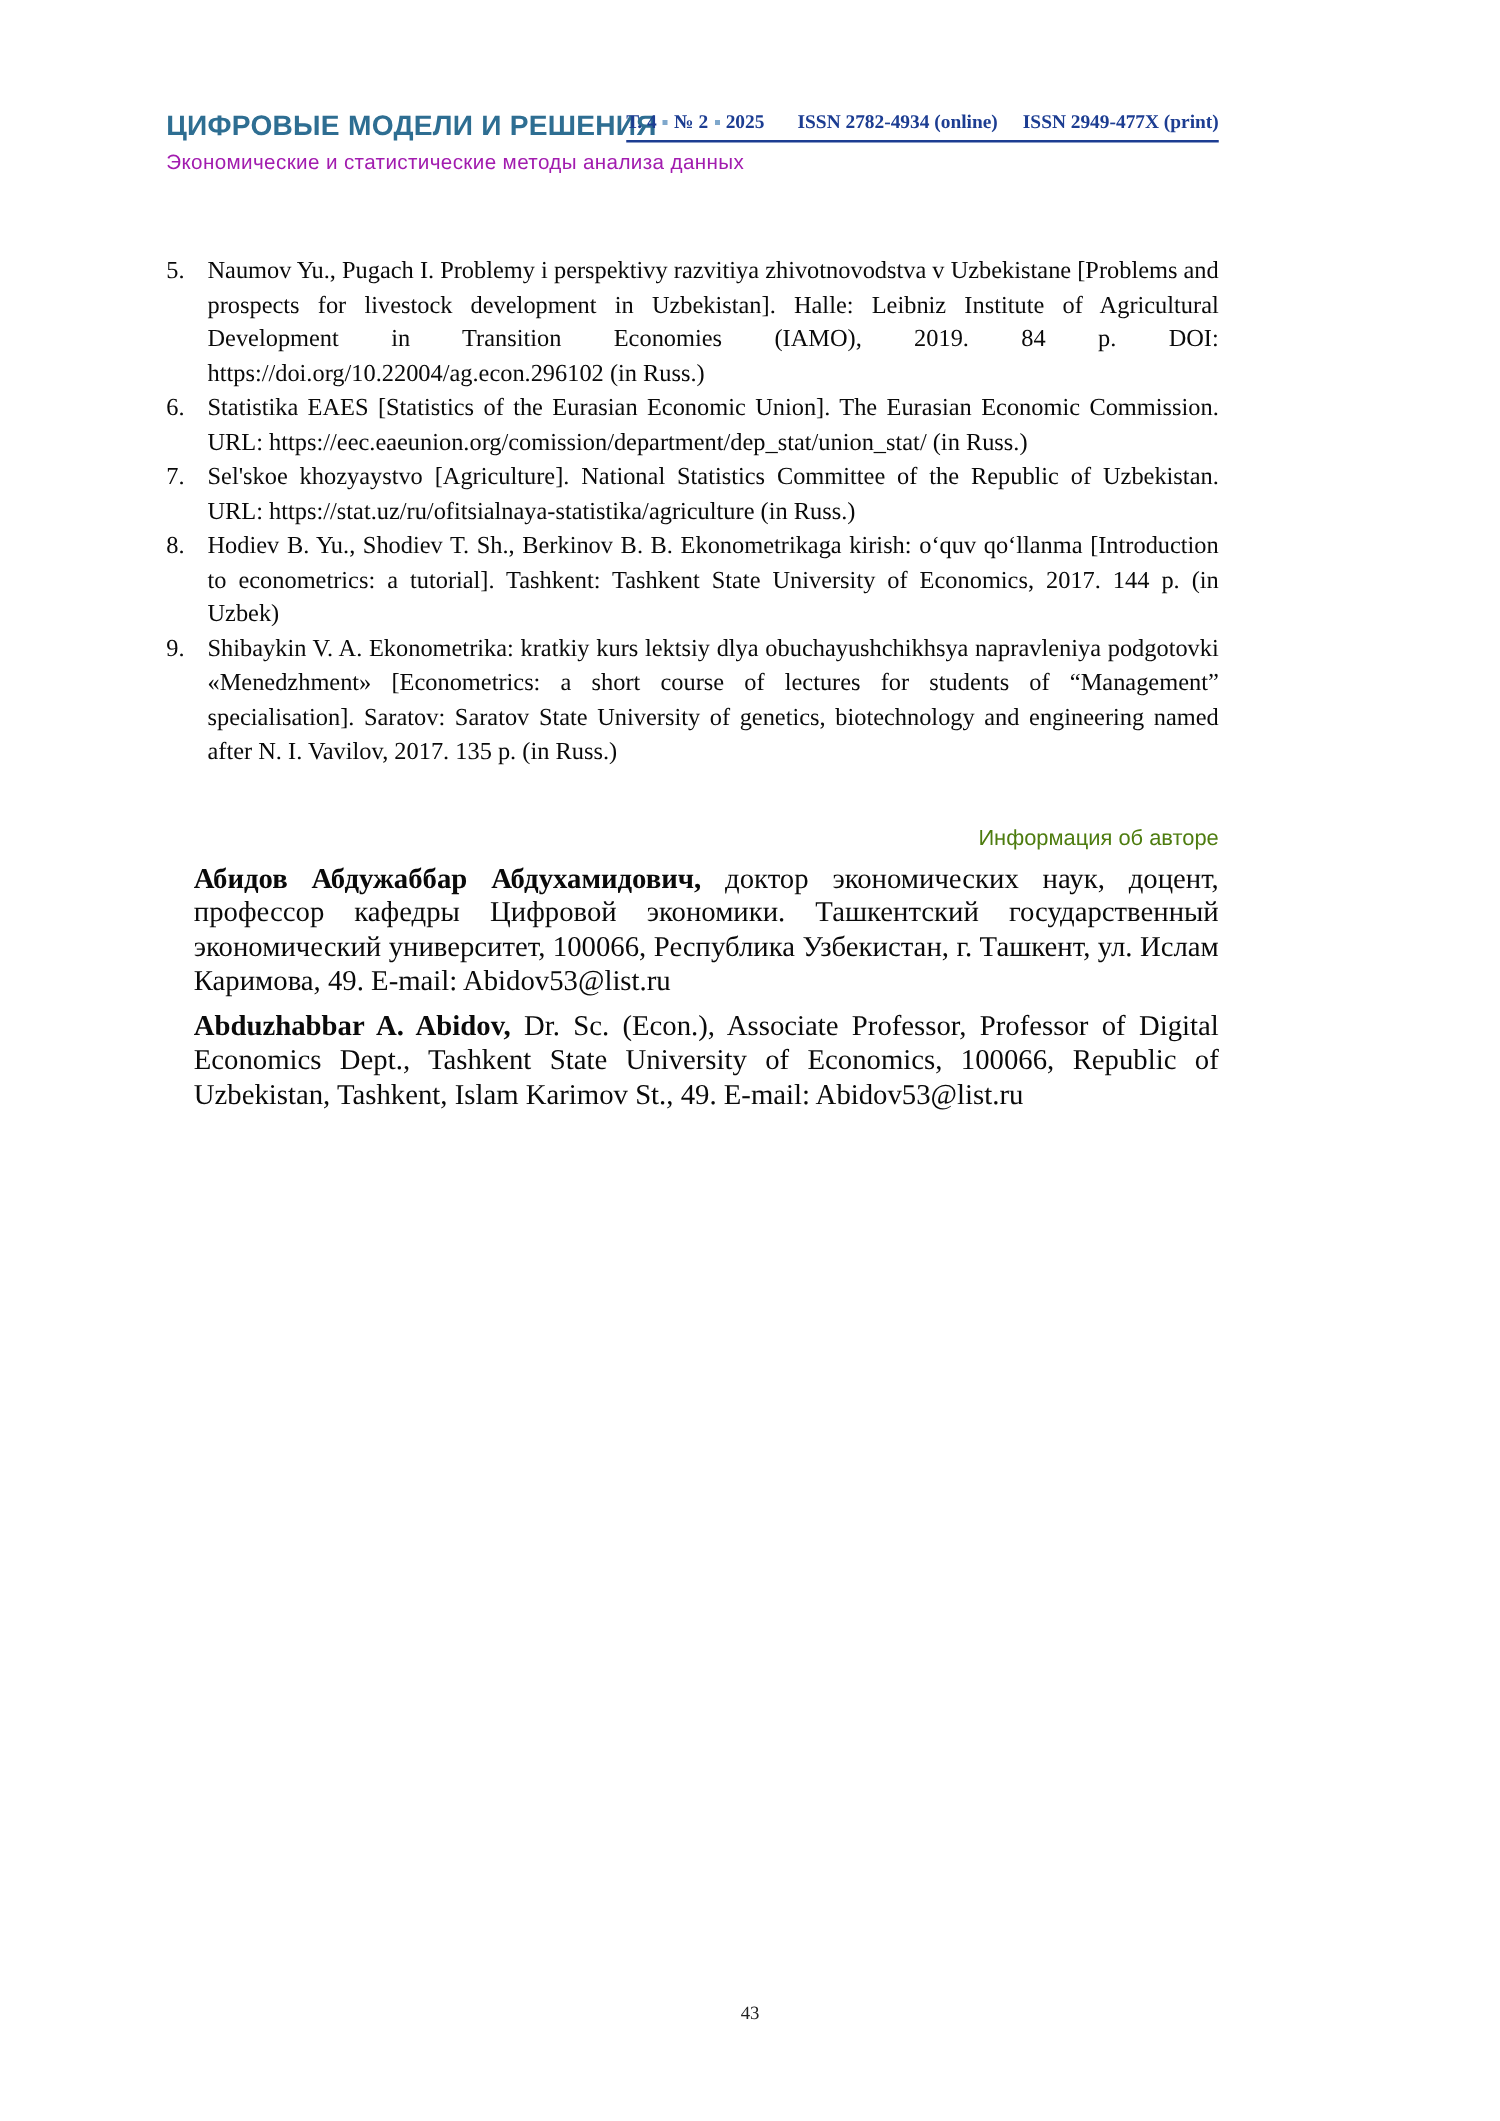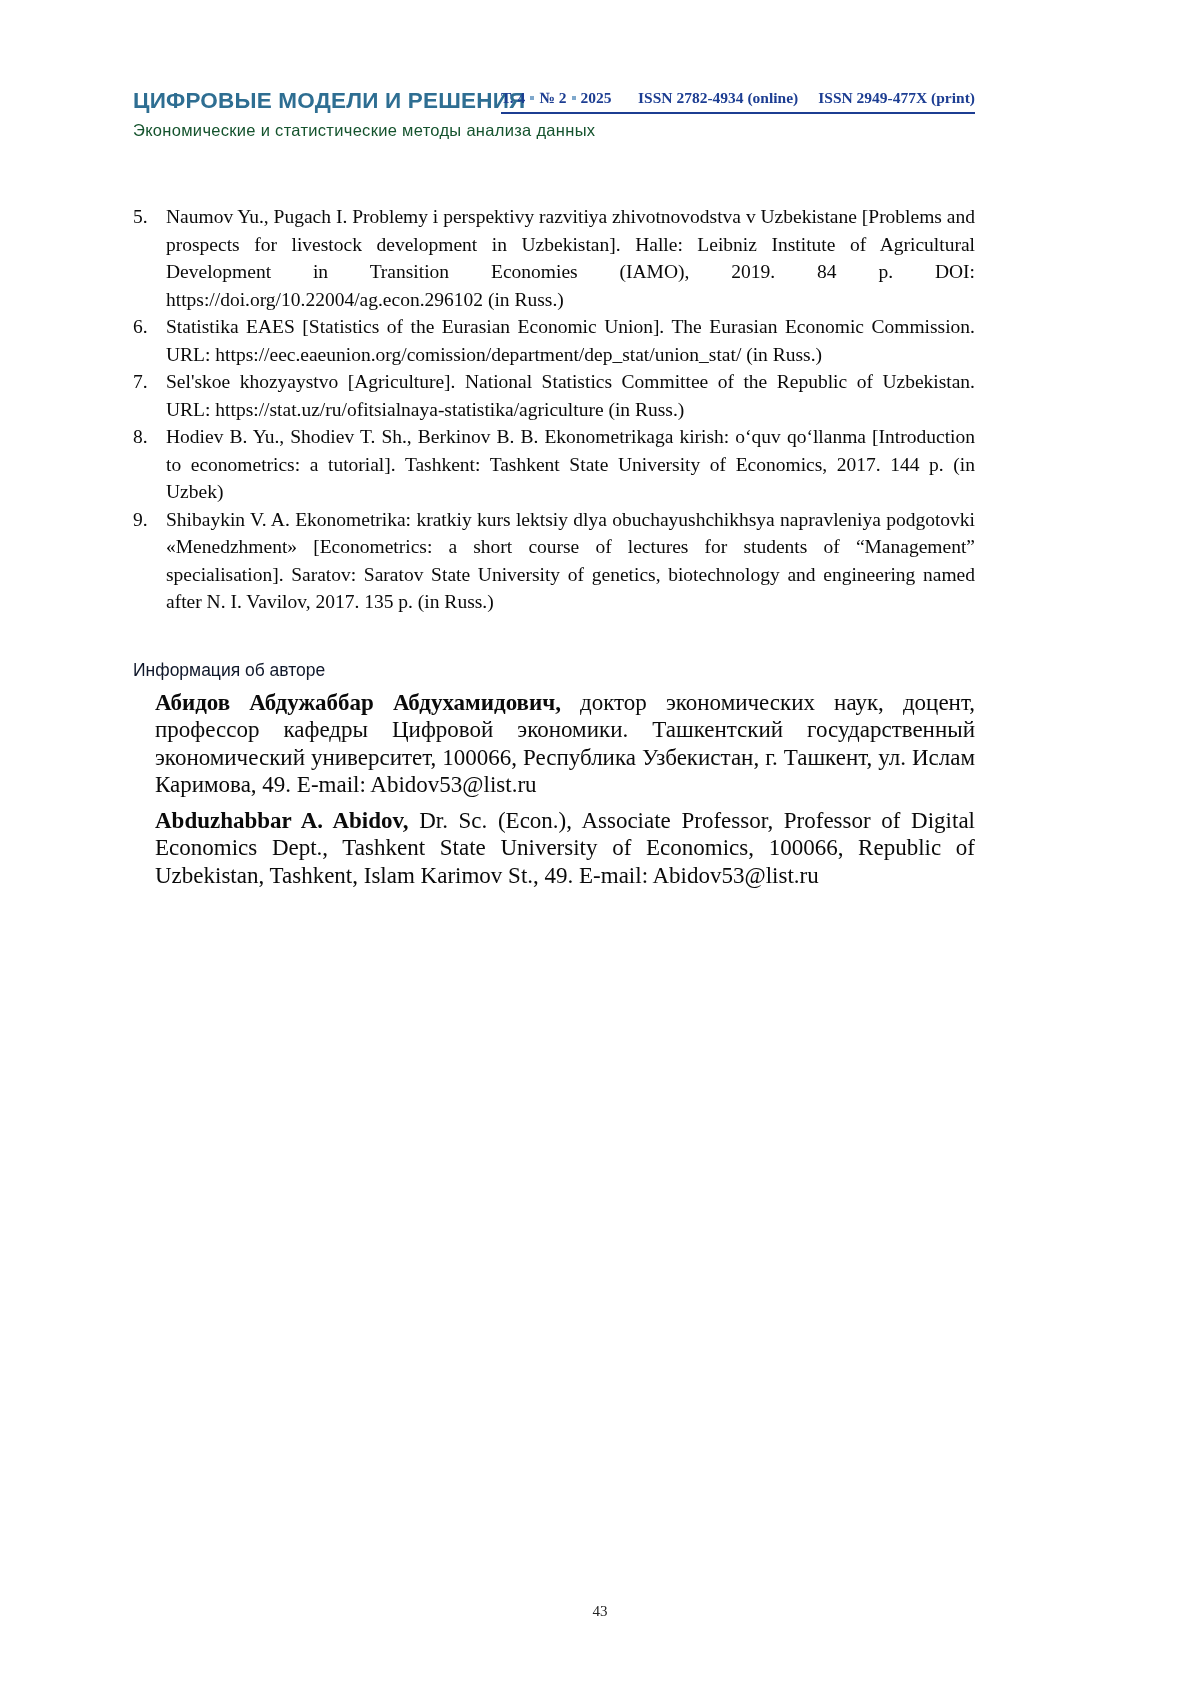--- a/index.html
+++ b/index.html
@@ -54,33 +54,34 @@
   }
   .issn-code { font-weight: 700; }
   .issn-label { font-weight: 700; }
   .issn-pair + .issn-pair { margin-left: 20px; }
   .subtitle {
     margin-top: 7px;
     font-family: "Liberation Sans", sans-serif;
     font-size: 16.5px;
     font-weight: 400;
     letter-spacing: 0.3px;
-    color: #14532d;
+    color: #a21caf;
   }
   
   .references { margin-top: 63px; font-size: 19.5px; line-height: 27.5px; }
   .ref { display: flex; }
   .ref-num { flex: 0 0 33px; width: 33px; }
   .ref-text { flex: 1; text-align: justify; }
   
   .section-heading {
     font-family: "Liberation Sans", sans-serif;
     font-size: 17.5px;
     font-weight: 400;
-    color: #0f172a;
+    color: #4d7c0f;
+    text-align: right;
   }
   .heading-ru { margin-top: 44px; }
   .heading-en { margin-top: 30px; }
   .bio {
     margin-top: 8px;
     padding-left: 22px;
     font-size: 23px;
     line-height: 27.5px;
     text-align: justify;
   }

